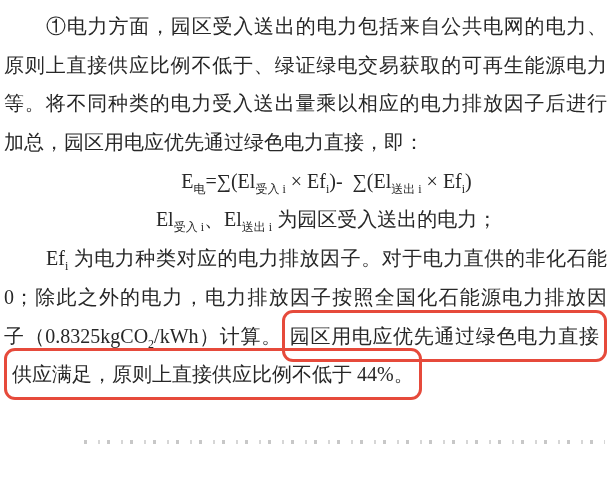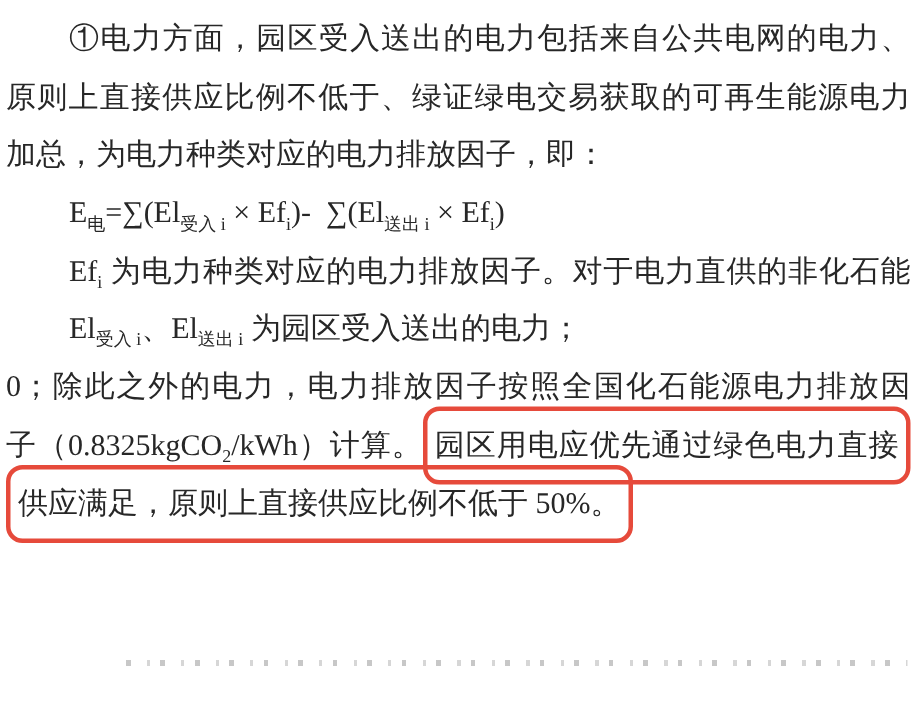--- a/index.html
+++ b/index.html
@@ -18,21 +18,21 @@
   .line {
     height: 38.7px;
     line-height: 38.7px;
     white-space: nowrap;
   }
   .just {
     text-align: justify;
     text-align-last: justify;
     text-justify: inter-character;
   }
-  .indent { text-indent: 42px; }
+  .indent { text-indent: 42px; text-align: center; }
   .sub {
     font-size: 12px;
     vertical-align: -5px;
     letter-spacing: 0;
   }
   .hl-box {
     border: 3px solid #e64a3b;
     border-radius: 11px;
     padding: 12px 5px;
   }
@@ -52,42 +52,43 @@
 </style>
 </head>
 <body>
 
 <div class="page">
 
   <div class="line just indent">①电力方面，园区受入送出的电力包括来自公共电网的电力、</div>
 
   <div class="line just">原则上直接供应比例不低于、绿证绿电交易获取的可再生能源电力</div>
 
+  <div class="line just">等。将不同种类的电力受入送出量乘以相应的电力排放因子后进行</div>
 
-  <div class="line">加总，为电力种类对应的电力排放因子，即：</div>
+  <div class="line">加总，园区用电应优先通过绿色电力直接，即：</div>
 
   <div class="line indent">
     <span>E</span><span class="sub">电</span><span>=∑(El</span><span class="sub">受入 i</span><span> × Ef</span><span class="sub">i</span><span>)- ∑(El</span><span class="sub">送出 i</span><span> × Ef</span><span class="sub">i</span><span>)</span>
   </div>
 
 
+  <div class="line indent">
+    <span>El</span><span class="sub">受入 i</span><span>、El</span><span class="sub">送出 i</span><span> 为园区受入送出的电力；</span>
+  </div>
+
   <div class="line just indent">
     <span>Ef</span><span class="sub">i</span><span> 为电力种类对应的电力排放因子。对于电力直供的非化石能</span>
-  </div>
-
-  <div class="line indent">
-    <span>El</span><span class="sub">受入 i</span><span>、El</span><span class="sub">送出 i</span><span> 为园区受入送出的电力；</span>
   </div>
 
 
   <div class="line just">0；除此之外的电力，电力排放因子按照全国化石能源电力排放因</div>
 
   <div class="line just">
     <span>子（0.8325kgCO</span><span class="sub">2</span><span>/kWh）计算。</span><span class="hl-box"><span>园区用电应优先通过绿色电力直接</span></span>
   </div>
 
   <div class="line">
-    <span class="hl-box"><span>供应满足，原则上直接供应比例不低于 50%。</span></span>
+    <span class="hl-box"><span>供应满足，原则上直接供应比例不低于 44%。</span></span>
   </div>
 
   <div class="clipped-strip"></div>
 
 </div>
 
 </body></html>

